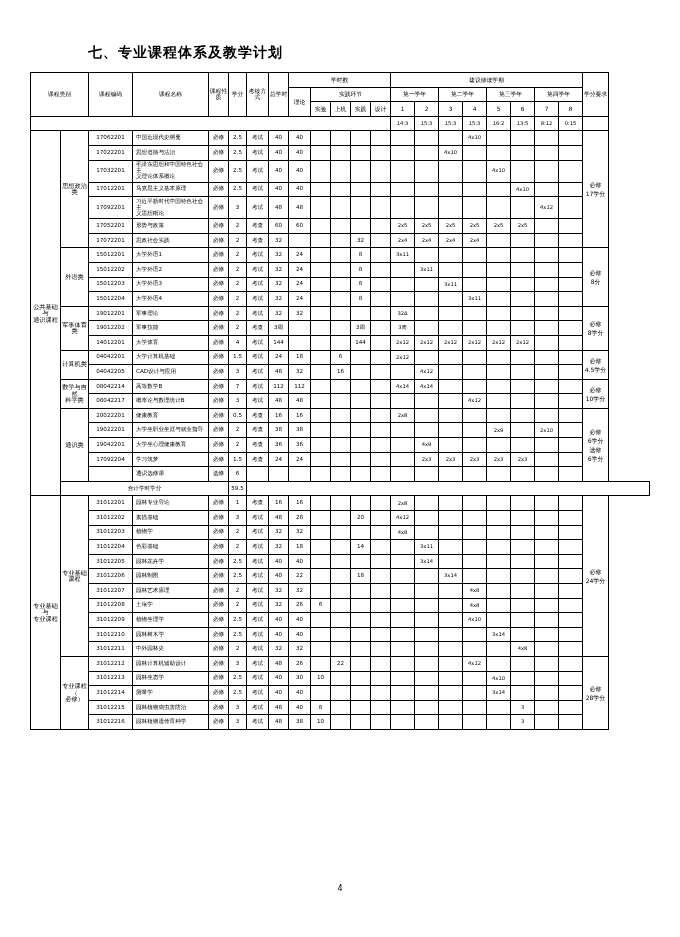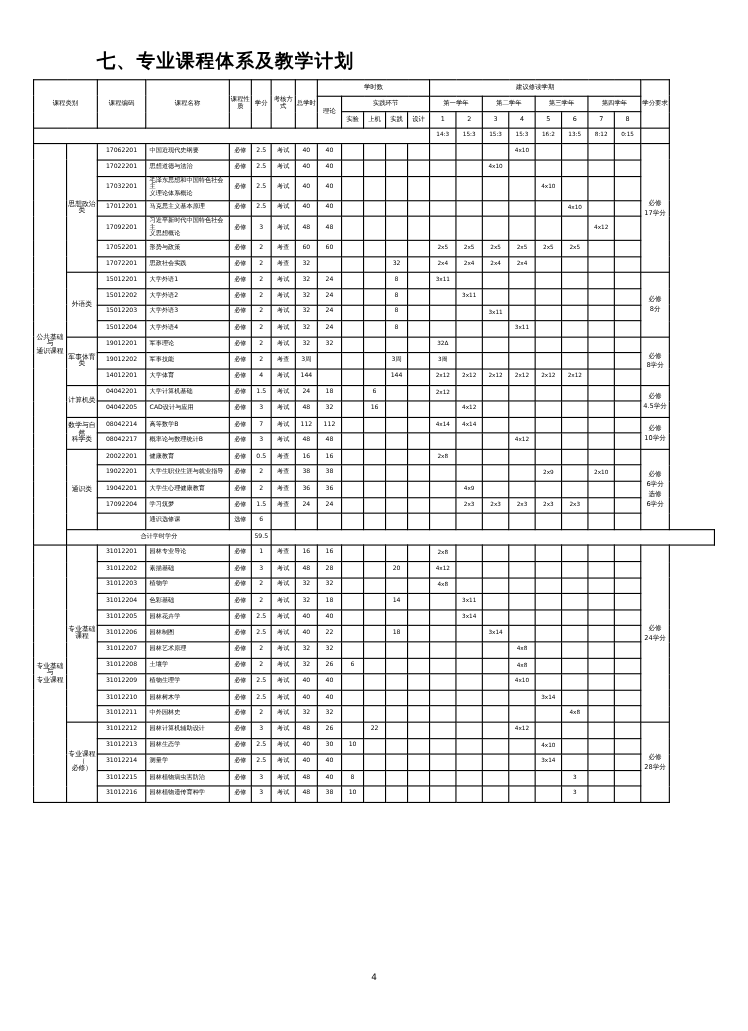--- a/index.html
+++ b/index.html
@@ -6,21 +6,21 @@
   body{
     width:680px;height:937px;
     background:#ffffff;
     font-family:"Liberation Sans","DejaVu Sans",sans-serif;
     color:#000;
     -webkit-font-smoothing:none;
   }
   .page{position:relative;width:680px;height:937px;box-sizing:border-box;padding:0;}
   .title{
     position:absolute;left:88px;top:44px;
-    font-size:17px;font-weight:bold;letter-spacing:1px;
+    font-size:14px;font-weight:bold;letter-spacing:1px;
     font-family:"DejaVu Sans","Liberation Sans",sans-serif;
   }
   .tbl-wrap{position:absolute;left:30px;top:72px;width:620px;}
   table{
     border-collapse:collapse;
     width:620px;
     table-layout:fixed;
     font-size:5.6px;
     line-height:1.05;
   }

